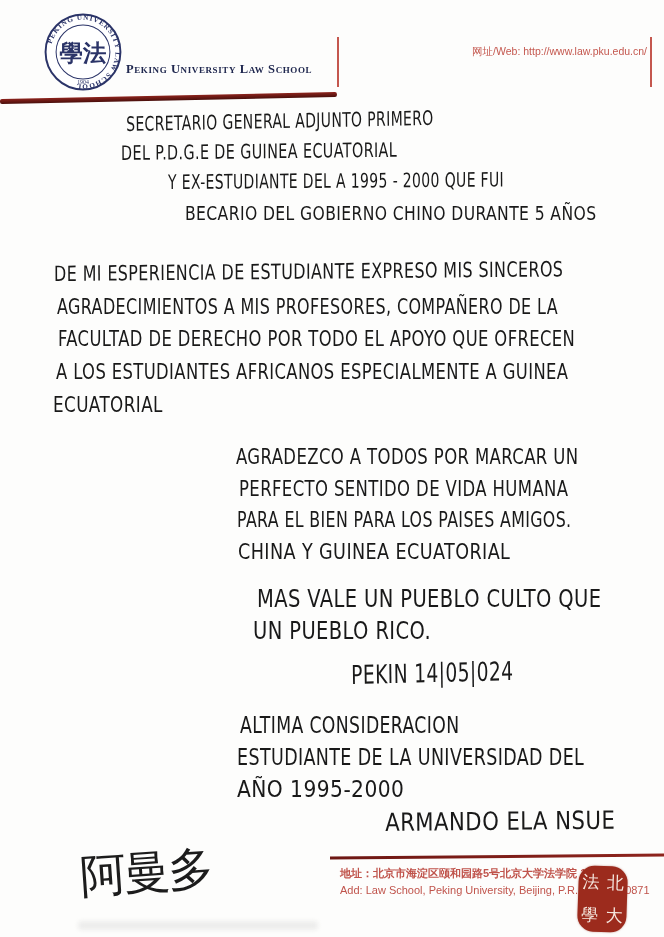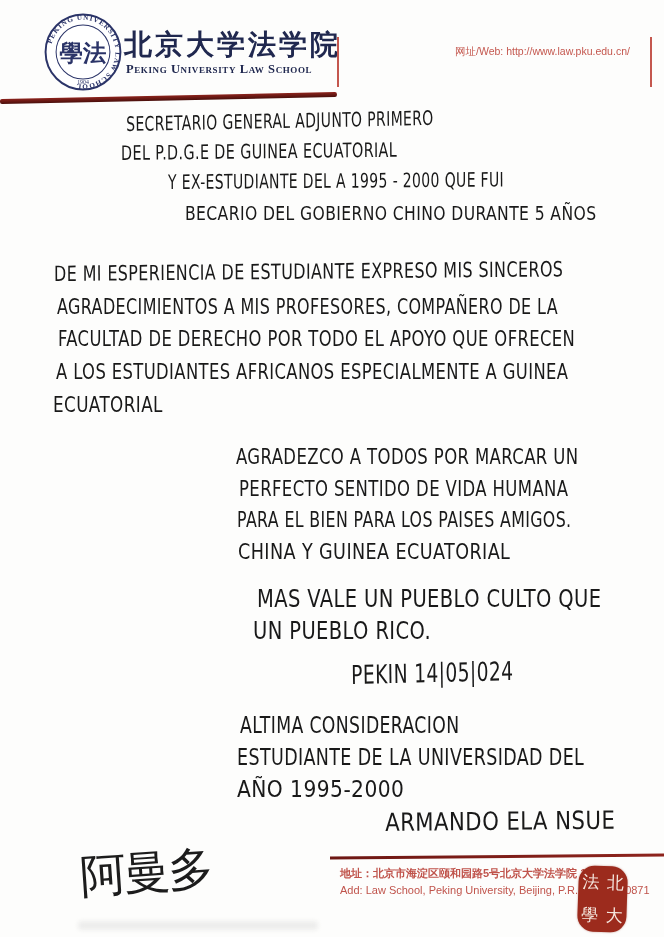--- a/index.html
+++ b/index.html
@@ -20,21 +20,21 @@
     letter-spacing:0.6px;white-space:nowrap;
   }
   .v-rule{position:absolute;top:37px;height:50px;width:2px;background:#c4574e;}
   .v-rule.left{left:337px;}
   .v-rule.right{left:650px;}
   .contact-left{
     position:absolute;left:347px;top:41px;font-size:10.5px;color:#c4574e;
     line-height:20px;white-space:nowrap;
   }
   .contact-right{
-    position:absolute;left:455px;top:41px;width:192px;
+    position:absolute;left:455px;top:41px;width:192px;text-align:right;
     font-size:10.5px;color:#c4574e;line-height:20px;white-space:nowrap;
   }
   .header-rule{
     position:absolute;left:0;top:99px;width:337px;height:5px;border-radius:2px;
     background:linear-gradient(to bottom,#8e241d,#4a0f0c);
     transform:rotate(-1.2deg);transform-origin:left center;
   }
   
   .hw{
     position:absolute;white-space:nowrap;color:#191919;
@@ -76,21 +76,20 @@
     <circle cx="50" cy="50" r="48" fill="#ffffff" stroke="#2b3468" stroke-width="2.5"></circle>
     <circle cx="50" cy="50" r="34.5" fill="#ffffff" stroke="#2b3468" stroke-width="1.3"></circle>
     <path id="ringpath" d="M50,50 m-41.5,0 a41.5,41.5 0 1,1 83,0 a41.5,41.5 0 1,1 -83,0" fill="none"></path>
     <text font-size="9.2" fill="#2b3468" letter-spacing="1.2" font-family="Liberation Serif, serif" font-weight="bold">
       <textPath href="#ringpath" startOffset="4%">PEKING UNIVERSITY LAW SCHOOL</textPath>
     </text>
     <text x="50" y="91" font-size="7.5" fill="#2b3468" text-anchor="middle" font-family="Liberation Serif, serif">1904</text>
     <text x="50" y="61" font-size="30" font-weight="bold" fill="#2b3468" text-anchor="middle" font-family="DejaVu Serif, serif">學法</text>
   </svg>
 
-  <div class="title-cn">北京大学法学院</div>
   <div class="title-en">Peking University Law School</div>
 
   <div class="v-rule left"></div>
   <div class="v-rule right"></div>
 
   <div class="contact-right">
     <div>网址/Web: http://www.law.pku.edu.cn/</div>
   </div>
 
   <div class="header-rule"></div>

